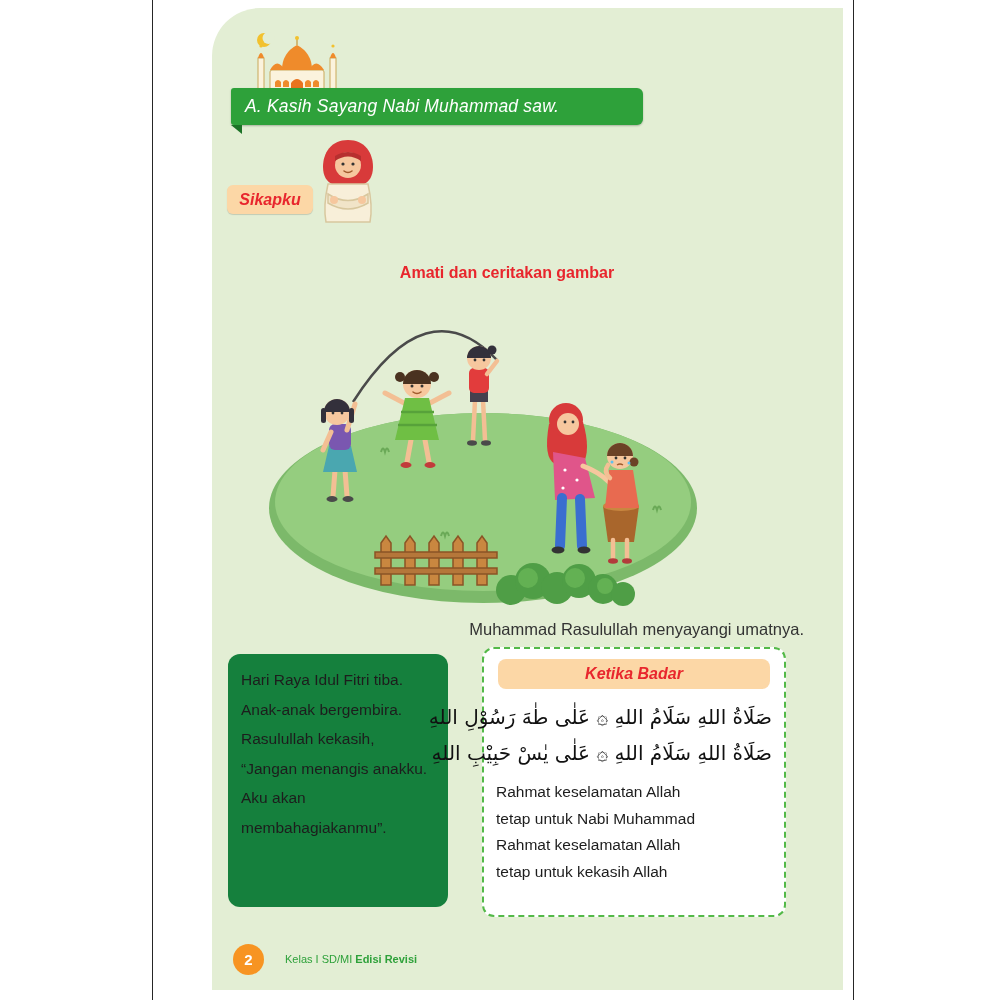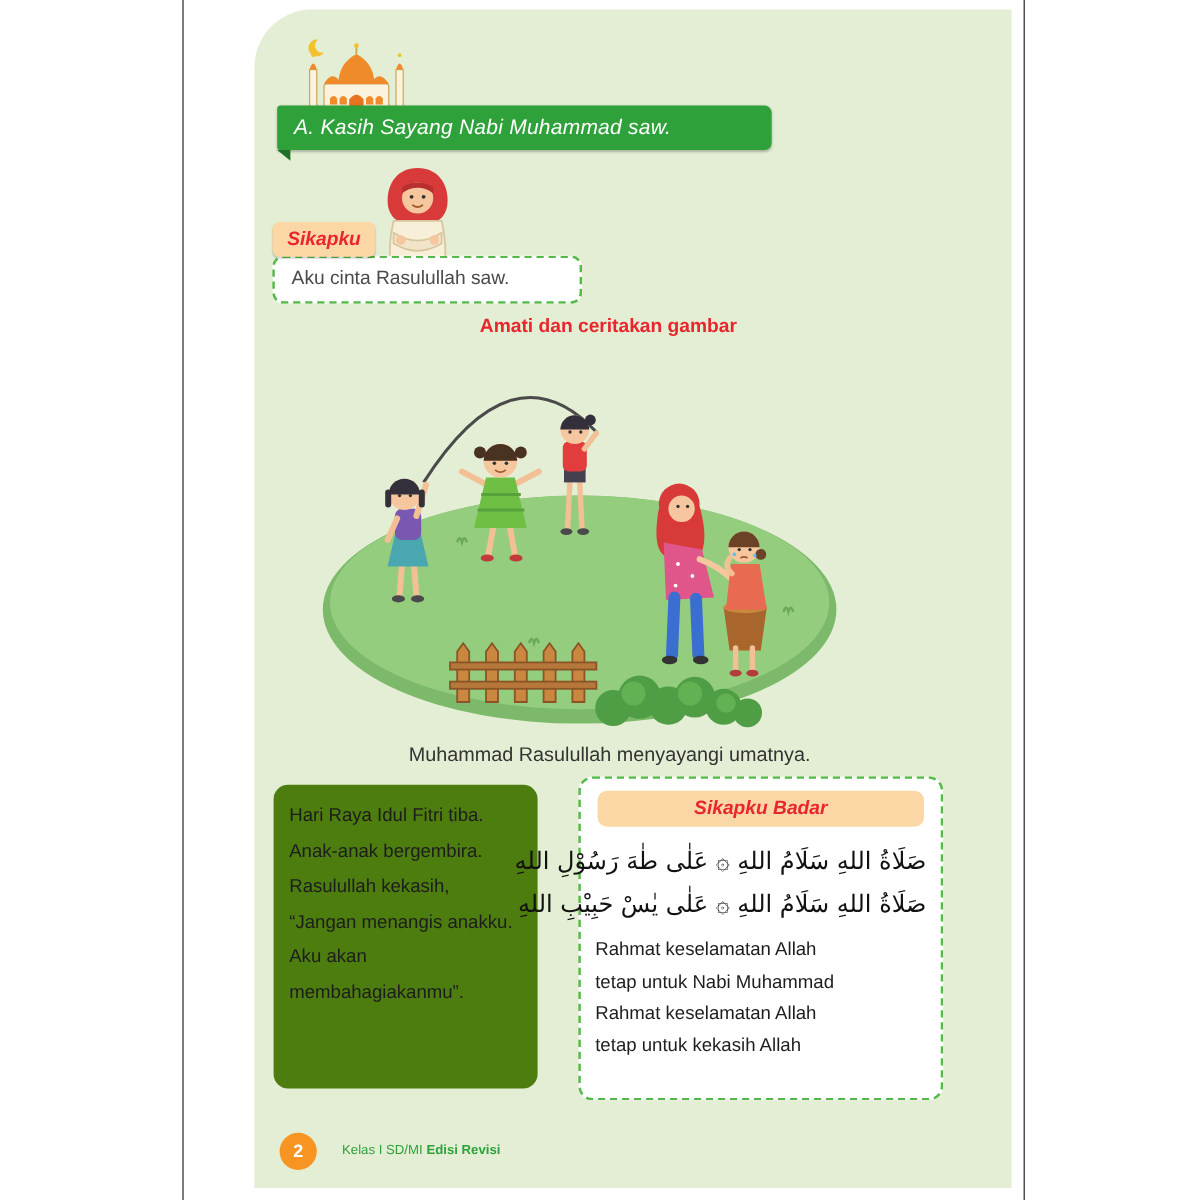--- a/index.html
+++ b/index.html
@@ -53,27 +53,27 @@
   .attitude-box span{color:#4a4a4a;font-size:16px;}
 
   .instruction{
     position:absolute;left:130px;top:254px;width:330px;text-align:center;
     color:#e8262d;font-size:16px;font-weight:600;line-height:21px;
   }
 
   .scene{position:absolute;left:53px;top:292px;width:445px;height:318px;}
 
   .caption{
-    position:absolute;left:0;top:612px;width:592px;text-align:center;
+    position:absolute;left:0;top:612px;width:592px;text-align:right;
     color:#333333;font-size:16.5px;
   }
 
   .story-box{
     position:absolute;left:16px;top:646px;width:220px;height:253px;
-    background:#4d7c0f;border-radius:12px;box-sizing:border-box;
+    background:#15803d;border-radius:12px;box-sizing:border-box;
     padding:11px 10px 0 13px;
   }
   .story-box .story-line{color:#1d1d1d;font-size:15.5px;line-height:29.5px;white-space:nowrap;}
 
   .salawat-box{
     position:absolute;left:270px;top:639px;width:304px;height:270px;
     background:#ffffff;border:2px dashed #53b948;border-radius:12px;
     box-sizing:border-box;padding:10px 12px 0 12px;
   }
   .salawat-title{
@@ -146,23 +146,20 @@
       <path d="M25 60 Q45 73 65 60 L65 69 Q45 81 25 69 Z" fill="#f1e4c8" stroke="#d8c79e" stroke-width="1.5"></path>
       <circle cx="31" cy="66" r="4" fill="#f6c79e"></circle>
       <circle cx="59" cy="66" r="4" fill="#f6c79e"></circle>
     </svg>
   </div>
 
   <div class="sikapku-label">
     <span>Sikapku</span>
   </div>
 
-  <div class="attitude-box">
-    <span>Aku cinta Rasulullah saw.</span>
-  </div>
 
   <div class="instruction">
     <div>Amati dan ceritakan gambar</div>
   </div>
 
   <div class="scene">
     <svg viewBox="0 0 445 318" width="445" height="318">
       <g>
         <ellipse cx="218" cy="208" rx="214" ry="95" fill="#7cb96a"></ellipse>
         <ellipse cx="218" cy="202" rx="208" ry="89" fill="#95cd7f"></ellipse>
@@ -287,21 +284,21 @@
     <div class="story-line">Hari Raya Idul Fitri tiba.</div>
     <div class="story-line">Anak-anak bergembira.</div>
     <div class="story-line">Rasulullah kekasih,</div>
     <div class="story-line">“Jangan menangis anakku.</div>
     <div class="story-line">Aku akan</div>
     <div class="story-line">membahagiakanmu”.</div>
   </div>
 
   <div class="salawat-box">
     <div class="salawat-title">
-      <span>Sikapku Badar</span>
+      <span>Ketika Badar</span>
     </div>
     <div class="arabic-line" dir="rtl">صَلَاةُ اللهِ سَلَامُ اللهِ ۞ عَلٰى طٰهَ رَسُوْلِ اللهِ</div>
     <div class="arabic-line" dir="rtl">صَلَاةُ اللهِ سَلَامُ اللهِ ۞ عَلٰى يٰسْ حَبِيْبِ اللهِ</div>
     <div class="meaning">
       <div class="meaning-line">Rahmat keselamatan Allah</div>
       <div class="meaning-line">tetap untuk Nabi Muhammad</div>
       <div class="meaning-line">Rahmat keselamatan Allah</div>
       <div class="meaning-line">tetap untuk kekasih Allah</div>
     </div>
   </div>

